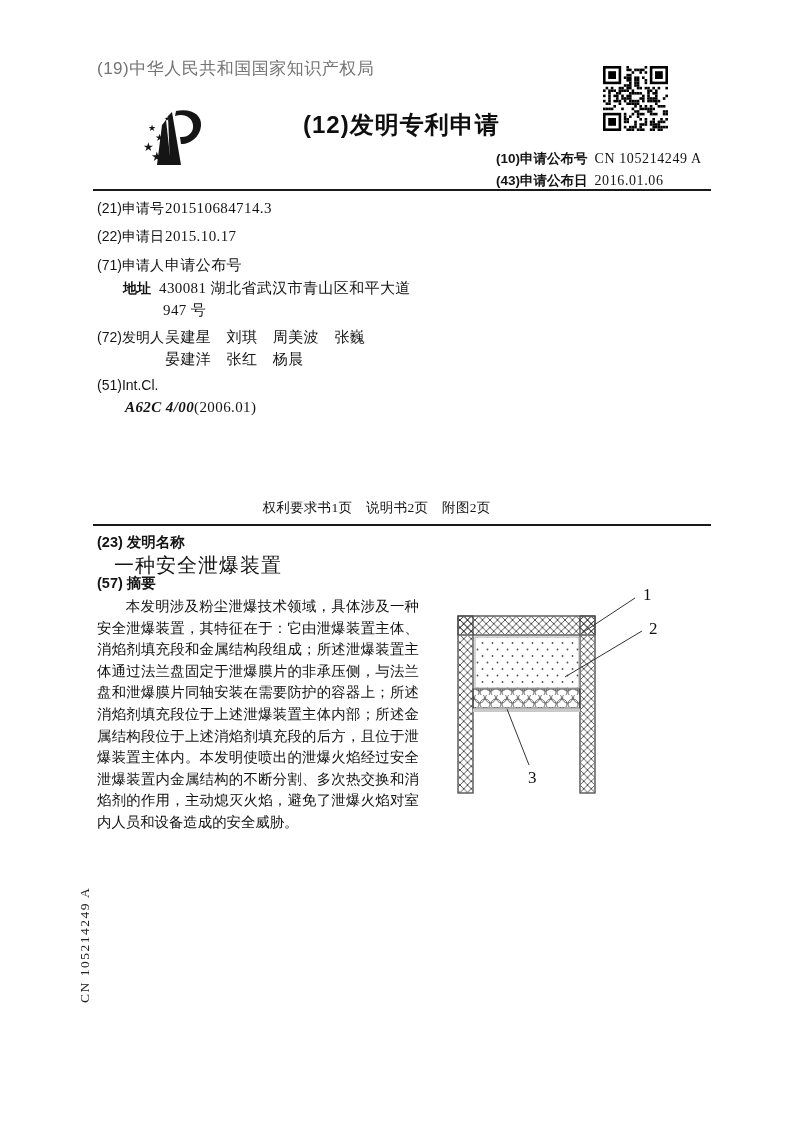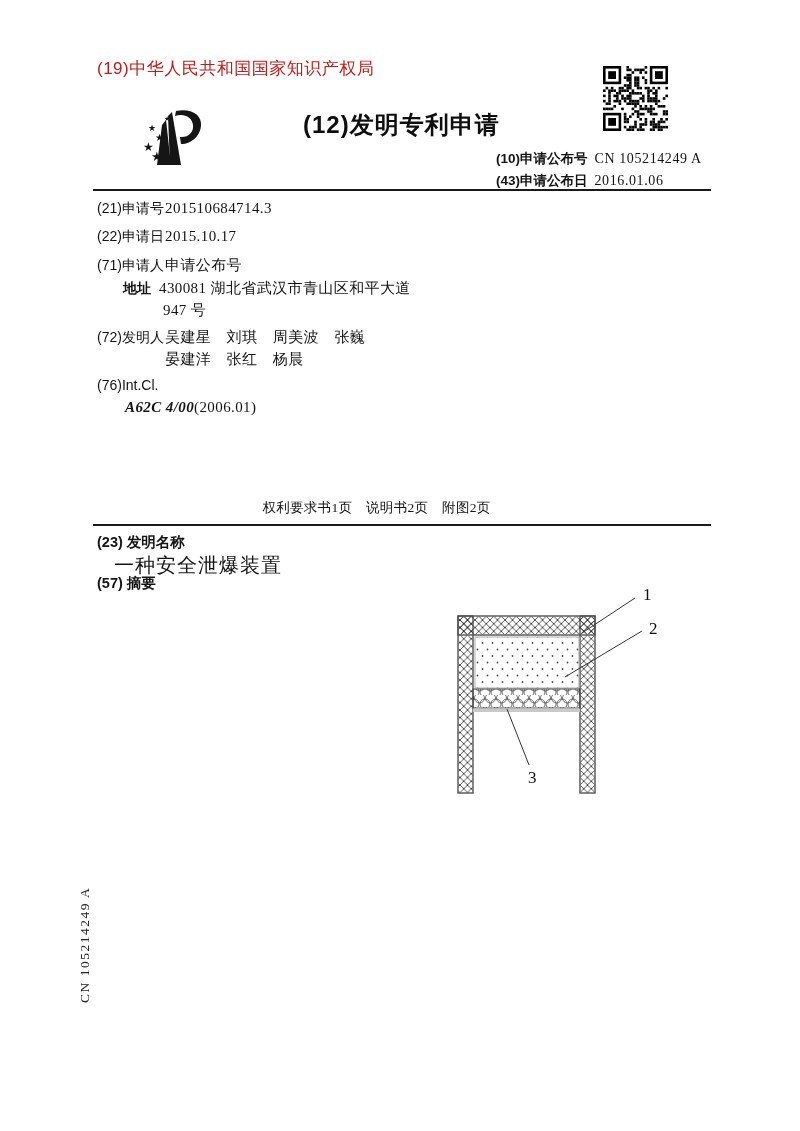--- a/index.html
+++ b/index.html
@@ -4,21 +4,21 @@
 <style>
   html,body{margin:0;padding:0;background:#e8e8e8;}
   .page{
     position:relative;width:800px;height:1131px;background:#ffffff;
     margin:0 auto;overflow:hidden;color:#141414;
     font-family:"Liberation Sans",sans-serif;
   }
   .abs{position:absolute;}
   .b{font-weight:bold;}
   .rule{position:absolute;left:93px;width:618px;height:2px;background:#1a1a1a;}
-  .office-line{left:97px;top:57px;font-size:17px;letter-spacing:0.5px;color:#b91c1c;text-align:right;}
+  .office-line{left:97px;top:57px;font-size:17px;letter-spacing:0.5px;color:#737373;text-align:right;}
   .doc-type{left:303px;top:109px;font-size:24px;font-weight:bold;letter-spacing:1px;color:#0e0e0e;}
   .pub-row{left:496px;font-size:13.5px;white-space:nowrap;}
   .pub-row .lbl{font-weight:bold;}
   .pub-row .val{font-family:"Liberation Serif",serif;font-size:14px;letter-spacing:0.6px;margin-left:7px;}
   .bib-row{font-size:14px;white-space:nowrap;}
   .bib-row .lbl{display:inline-block;width:68px;font-weight:normal;}
   .bib-row .val{font-family:"Liberation Serif",serif;font-size:15px;letter-spacing:0.4px;}
   .addr-lbl{display:inline-block;width:36px;font-weight:bold;}
   .pages-note{left:93px;top:499px;width:567px;text-align:center;
     font-family:"Liberation Serif",serif;font-size:13.5px;letter-spacing:0.3px;}
@@ -298,34 +298,35 @@
   <div class="abs bib-row" style="left:163px;top:301px;">
     <span class="val">947 号</span>
   </div>
   <div class="abs bib-row" style="left:97px;top:328px;">
     <span class="lbl">(72)发明人</span><span class="val">吴建星　刘琪　周美波　张巍</span>
   </div>
   <div class="abs bib-row" style="left:165px;top:350px;">
     <span class="val">晏建洋　张红　杨晨</span>
   </div>
   <div class="abs bib-row" style="left:97px;top:377px;">
-    <span class="lbl" style="width:auto;">(76)Int.Cl.</span>
+    <span class="lbl" style="width:auto;">(51)Int.Cl.</span>
   </div>
   <div class="abs bib-row" style="left:125px;top:399px;">
     <span class="val b" style="font-style:italic;">A62C 4/00</span><span class="val">(2006.01)</span>
   </div>
 
   <div class="abs pages-note">权利要求书1页　说明书2页　附图2页</div>
 
   <div class="rule" style="top:524px;"></div>
 
   <div class="abs sec-lbl" style="left:97px;top:533px;">(23) 发明名称</div>
   <div class="abs invention-title">一种安全泄爆装置</div>
 
   <div class="abs sec-lbl" style="left:97px;top:574px;">(57) 摘要</div>
+  <div class="abs abstract">本发明涉及粉尘泄爆技术领域，具体涉及一种安全泄爆装置，其特征在于：它由泄爆装置主体、消焰剂填充段和金属结构段组成；所述泄爆装置主体通过法兰盘固定于泄爆膜片的非承压侧，与法兰盘和泄爆膜片同轴安装在需要防护的容器上；所述消焰剂填充段位于上述泄爆装置主体内部；所述金属结构段位于上述消焰剂填充段的后方，且位于泄爆装置主体内。本发明使喷出的泄爆火焰经过安全泄爆装置内金属结构的不断分割、多次热交换和消焰剂的作用，主动熄灭火焰，避免了泄爆火焰对室内人员和设备造成的安全威胁。</div>
 
   <div class="abs fig-box">
     <svg width="250" height="235" viewBox="0 0 250 235">
       <defs>
         <pattern id="xh" width="7.5" height="7.5" patternUnits="userSpaceOnUse">
           <path d="M0 0 L7.5 7.5 M7.5 0 L0 7.5" stroke="#2b2b2b" stroke-width="0.8" fill="none"></path>
         </pattern>
         <pattern id="dots" width="10" height="13" patternUnits="userSpaceOnUse">
           <circle cx="2.5" cy="3" r="0.9" fill="#4a4a4a"></circle>
           <circle cx="7.5" cy="9.5" r="0.9" fill="#4a4a4a"></circle>

